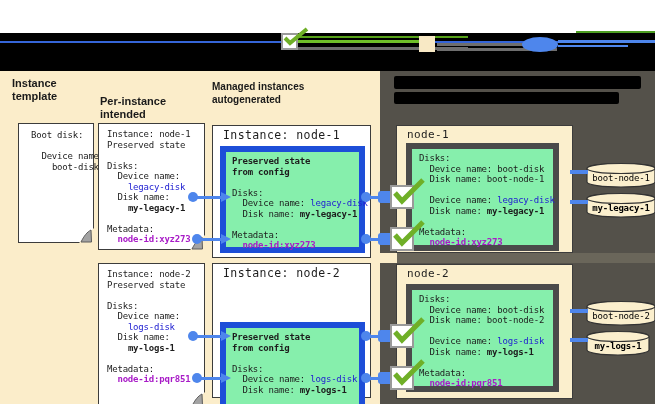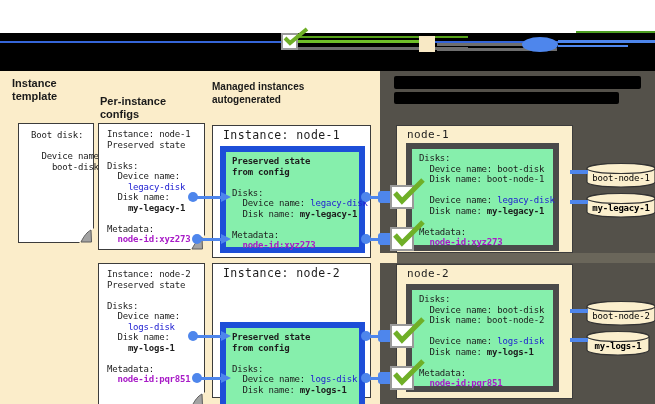--- a/index.html
+++ b/index.html
@@ -50,21 +50,21 @@
   <div class="streak" style="left:558px;top:45px;width:70px;height:2px;background:#4E86EC;"></div>
 
   <div class="abs" style="left:0;top:71px;width:397px;height:333px;background:#FBEDCA;"></div>
   <div class="abs" style="left:380px;top:71px;width:275px;height:182px;background:#54514A;"></div>
   <div class="abs" style="left:380px;top:263px;width:275px;height:141px;background:#54514A;"></div>
   <div class="abs" style="left:397px;top:253px;width:258px;height:10px;background:#6A665A;"></div>
 
   <div class="abs heading" style="left:12px;top:77px;">Instance
 template</div>
   <div class="abs heading" style="left:100px;top:95px;">Per-instance
-configs</div>
+intended</div>
   <div class="abs" style="left:212px;top:81px;font-size:10px;line-height:12.5px;color:#1a1a1a;">
     <div class="bold">Managed instances</div>
     <div class="bold">autogenerated</div>
   </div>
 
   <div class="abs redbar" style="left:394px;top:76px;width:247px;height:13px;"></div>
   <div class="abs redbar" style="left:394px;top:92px;width:225px;height:12px;"></div>
 
   <div class="abs whitebox" style="left:18px;top:123px;width:76px;height:120px;">
     <pre class="mono" style="padding:6px 0 0 12px;"><span>Boot disk:</span>

